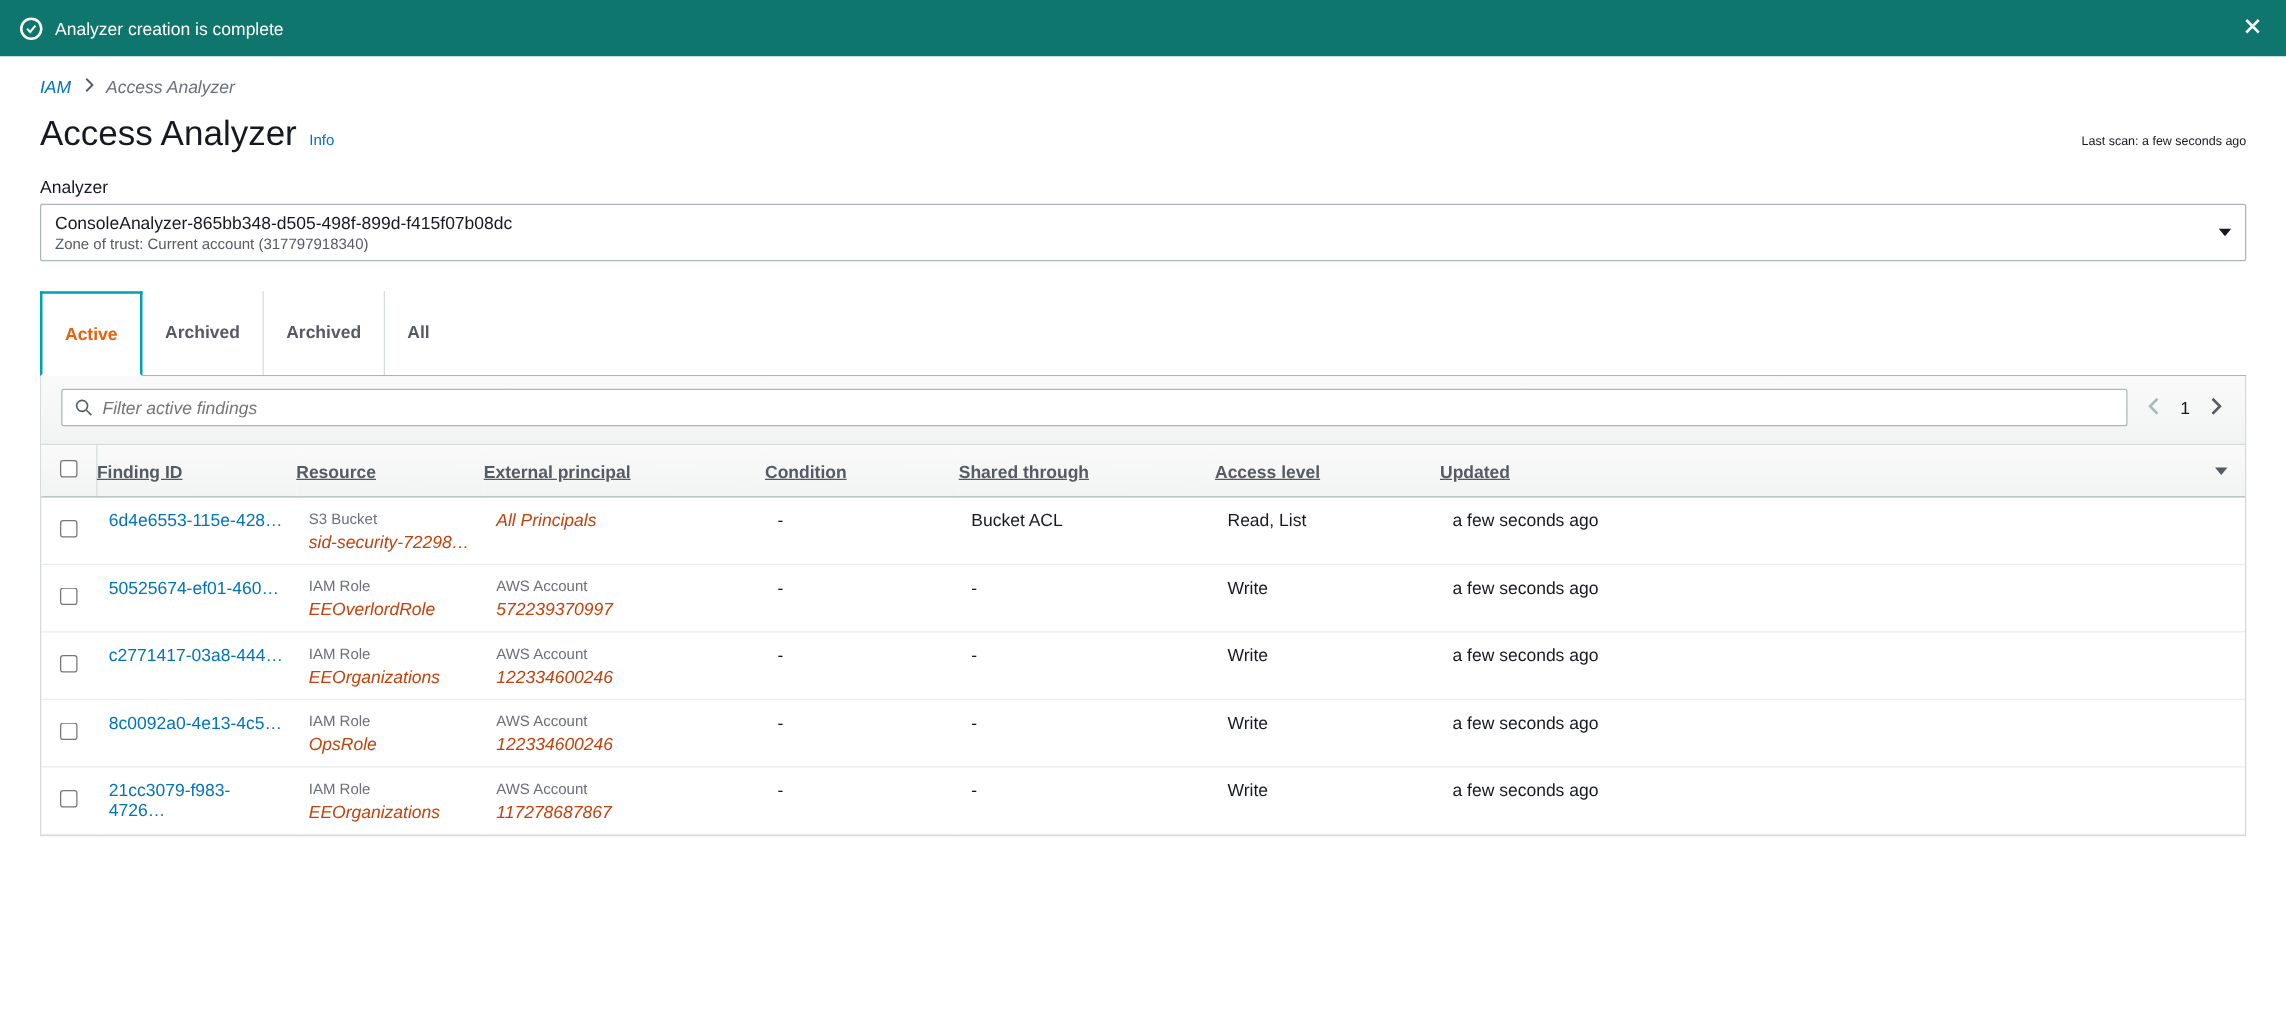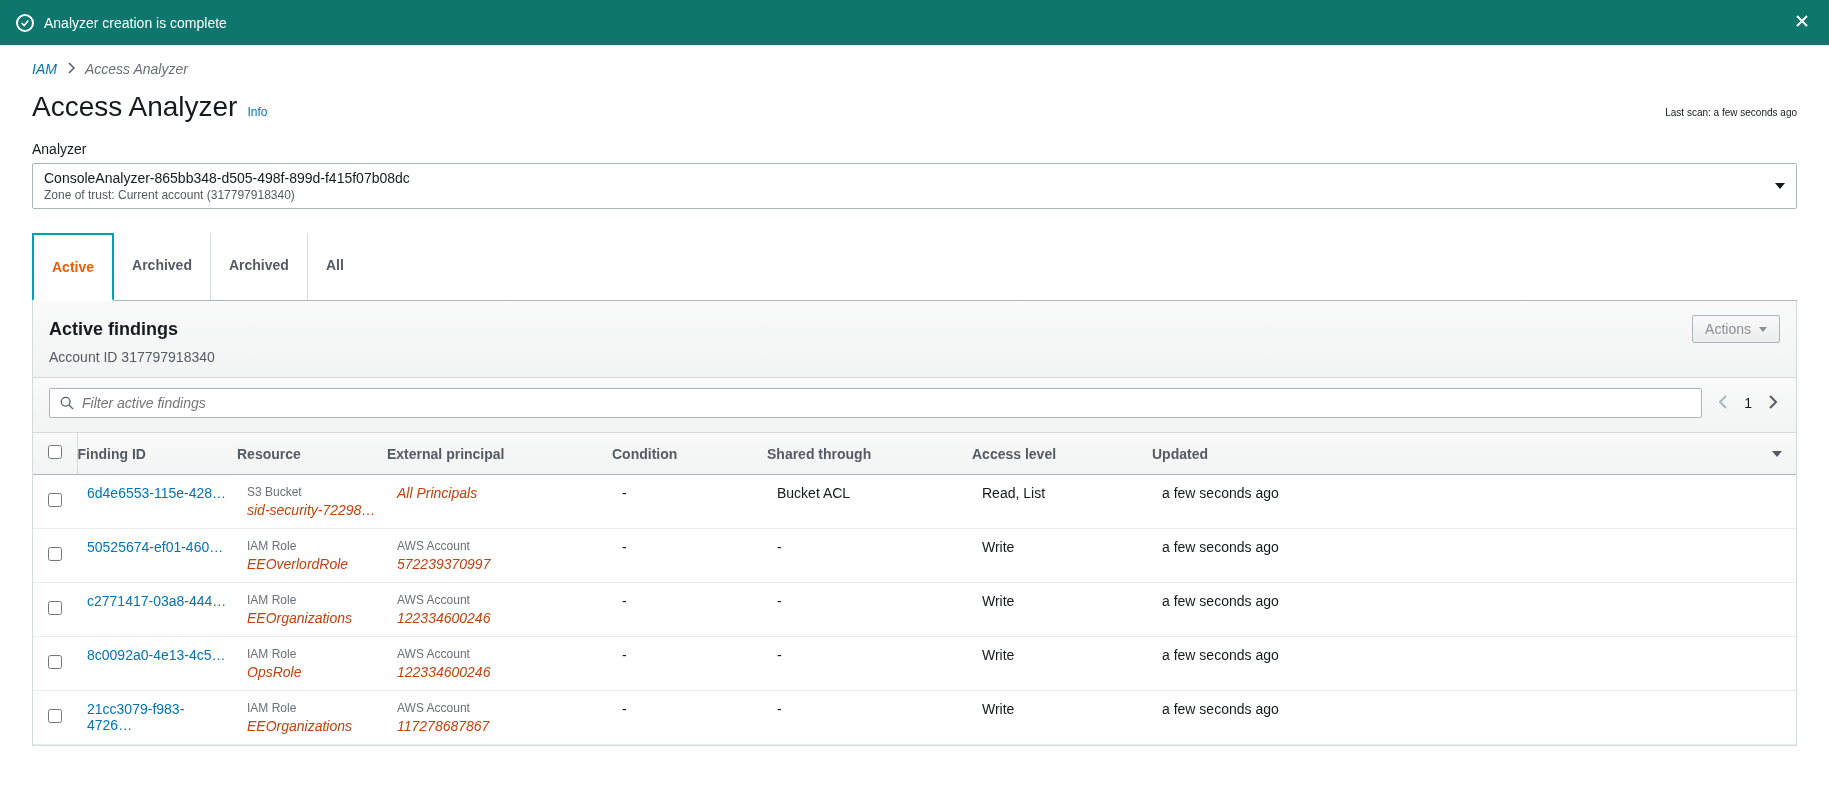--- a/index.html
+++ b/index.html
@@ -56,21 +56,21 @@
   .filter-input svg { width: 14px; height: 14px; color: #545b64; margin-right: 8px; }
   .filter-input input { border: none; outline: none; flex: 1; font-size: 14px; font-style: italic; color: #687078; }
   .pager { display: flex; align-items: center; gap: 14px; color: #545b64; }
   .pager .pg { color: #16191f; }
   .pager .nav { cursor: pointer; padding: 2px; }
   .pager .nav svg { width: 10px; height: 14px; }
   .pager .nav.disabled { color: #aab7b8; cursor: default; }
 
   
   table { width: 100%; border-collapse: collapse; }
-  thead th { background: linear-gradient(#fafafa,#f2f3f3); text-align: left; font-size: 14px; font-weight: 700; color: #545b64; padding: 12px 0; border-bottom: 1px solid #aab7b8; }
+  thead th { background: linear-gradient(#fafafa,#f2f3f3); text-align: left; font-size: 14px; font-weight: 700; color: #545b64; padding: 12px 0; border-bottom: 1px solid #aab7b8; text-decoration: underline; }
   thead th.check { width: 44px; text-align: center; border-right: 1px solid #d5dbdb; }
   thead th.sort { position: relative; }
   thead th.sort .caret { position: absolute; right: 14px; top: 50%; transform: translateY(-50%); width: 0; height: 0; border-left: 5px solid transparent; border-right: 5px solid transparent; border-top: 6px solid #545b64; }
   tbody tr { border-bottom: 1px solid #eaeded; }
   tbody td { padding: 10px 10px; vertical-align: top; font-size: 14px; color: #16191f; }
   tbody td.check { text-align: center; vertical-align: middle; }
   tbody td .link { color: #0073bb; cursor: pointer; }
   tbody td .type { font-size: 12px; color: #687078; margin-bottom: 3px; }
   tbody td .val { font-size: 14px; color: #c2410c; font-style: italic; }
   input[type=checkbox] { width: 14px; height: 14px; }
@@ -129,30 +129,20 @@
   </div>
 
   <div class="tabs">
     <div class="tab active">Active</div>
     <div class="tab">Archived</div>
     <div class="tab">Archived</div>
     <div class="tab">All</div>
   </div>
 
   <div class="panel">
-    <div class="panel-header">
-      <div class="title-row">
-        <h2>Active findings</h2>
-        <button class="actions-btn">
-          <span>Actions</span>
-          <span class="caret"></span>
-        </button>
-      </div>
-      <div class="acct">Account ID 317797918340</div>
-    </div>
 
     <div class="filter-row">
       <div class="filter-input">
         <svg viewBox="0 0 16 16">
             <circle cx="6.5" cy="6.5" r="5" stroke="#545b64" stroke-width="1.5" fill="none"></circle>
             <line x1="10.5" y1="10.5" x2="15" y2="15" stroke="#545b64" stroke-width="1.5"></line>
           </svg>
         <input type="text" placeholder="Filter active findings" style="">
       </div>
       <div class="pager">

